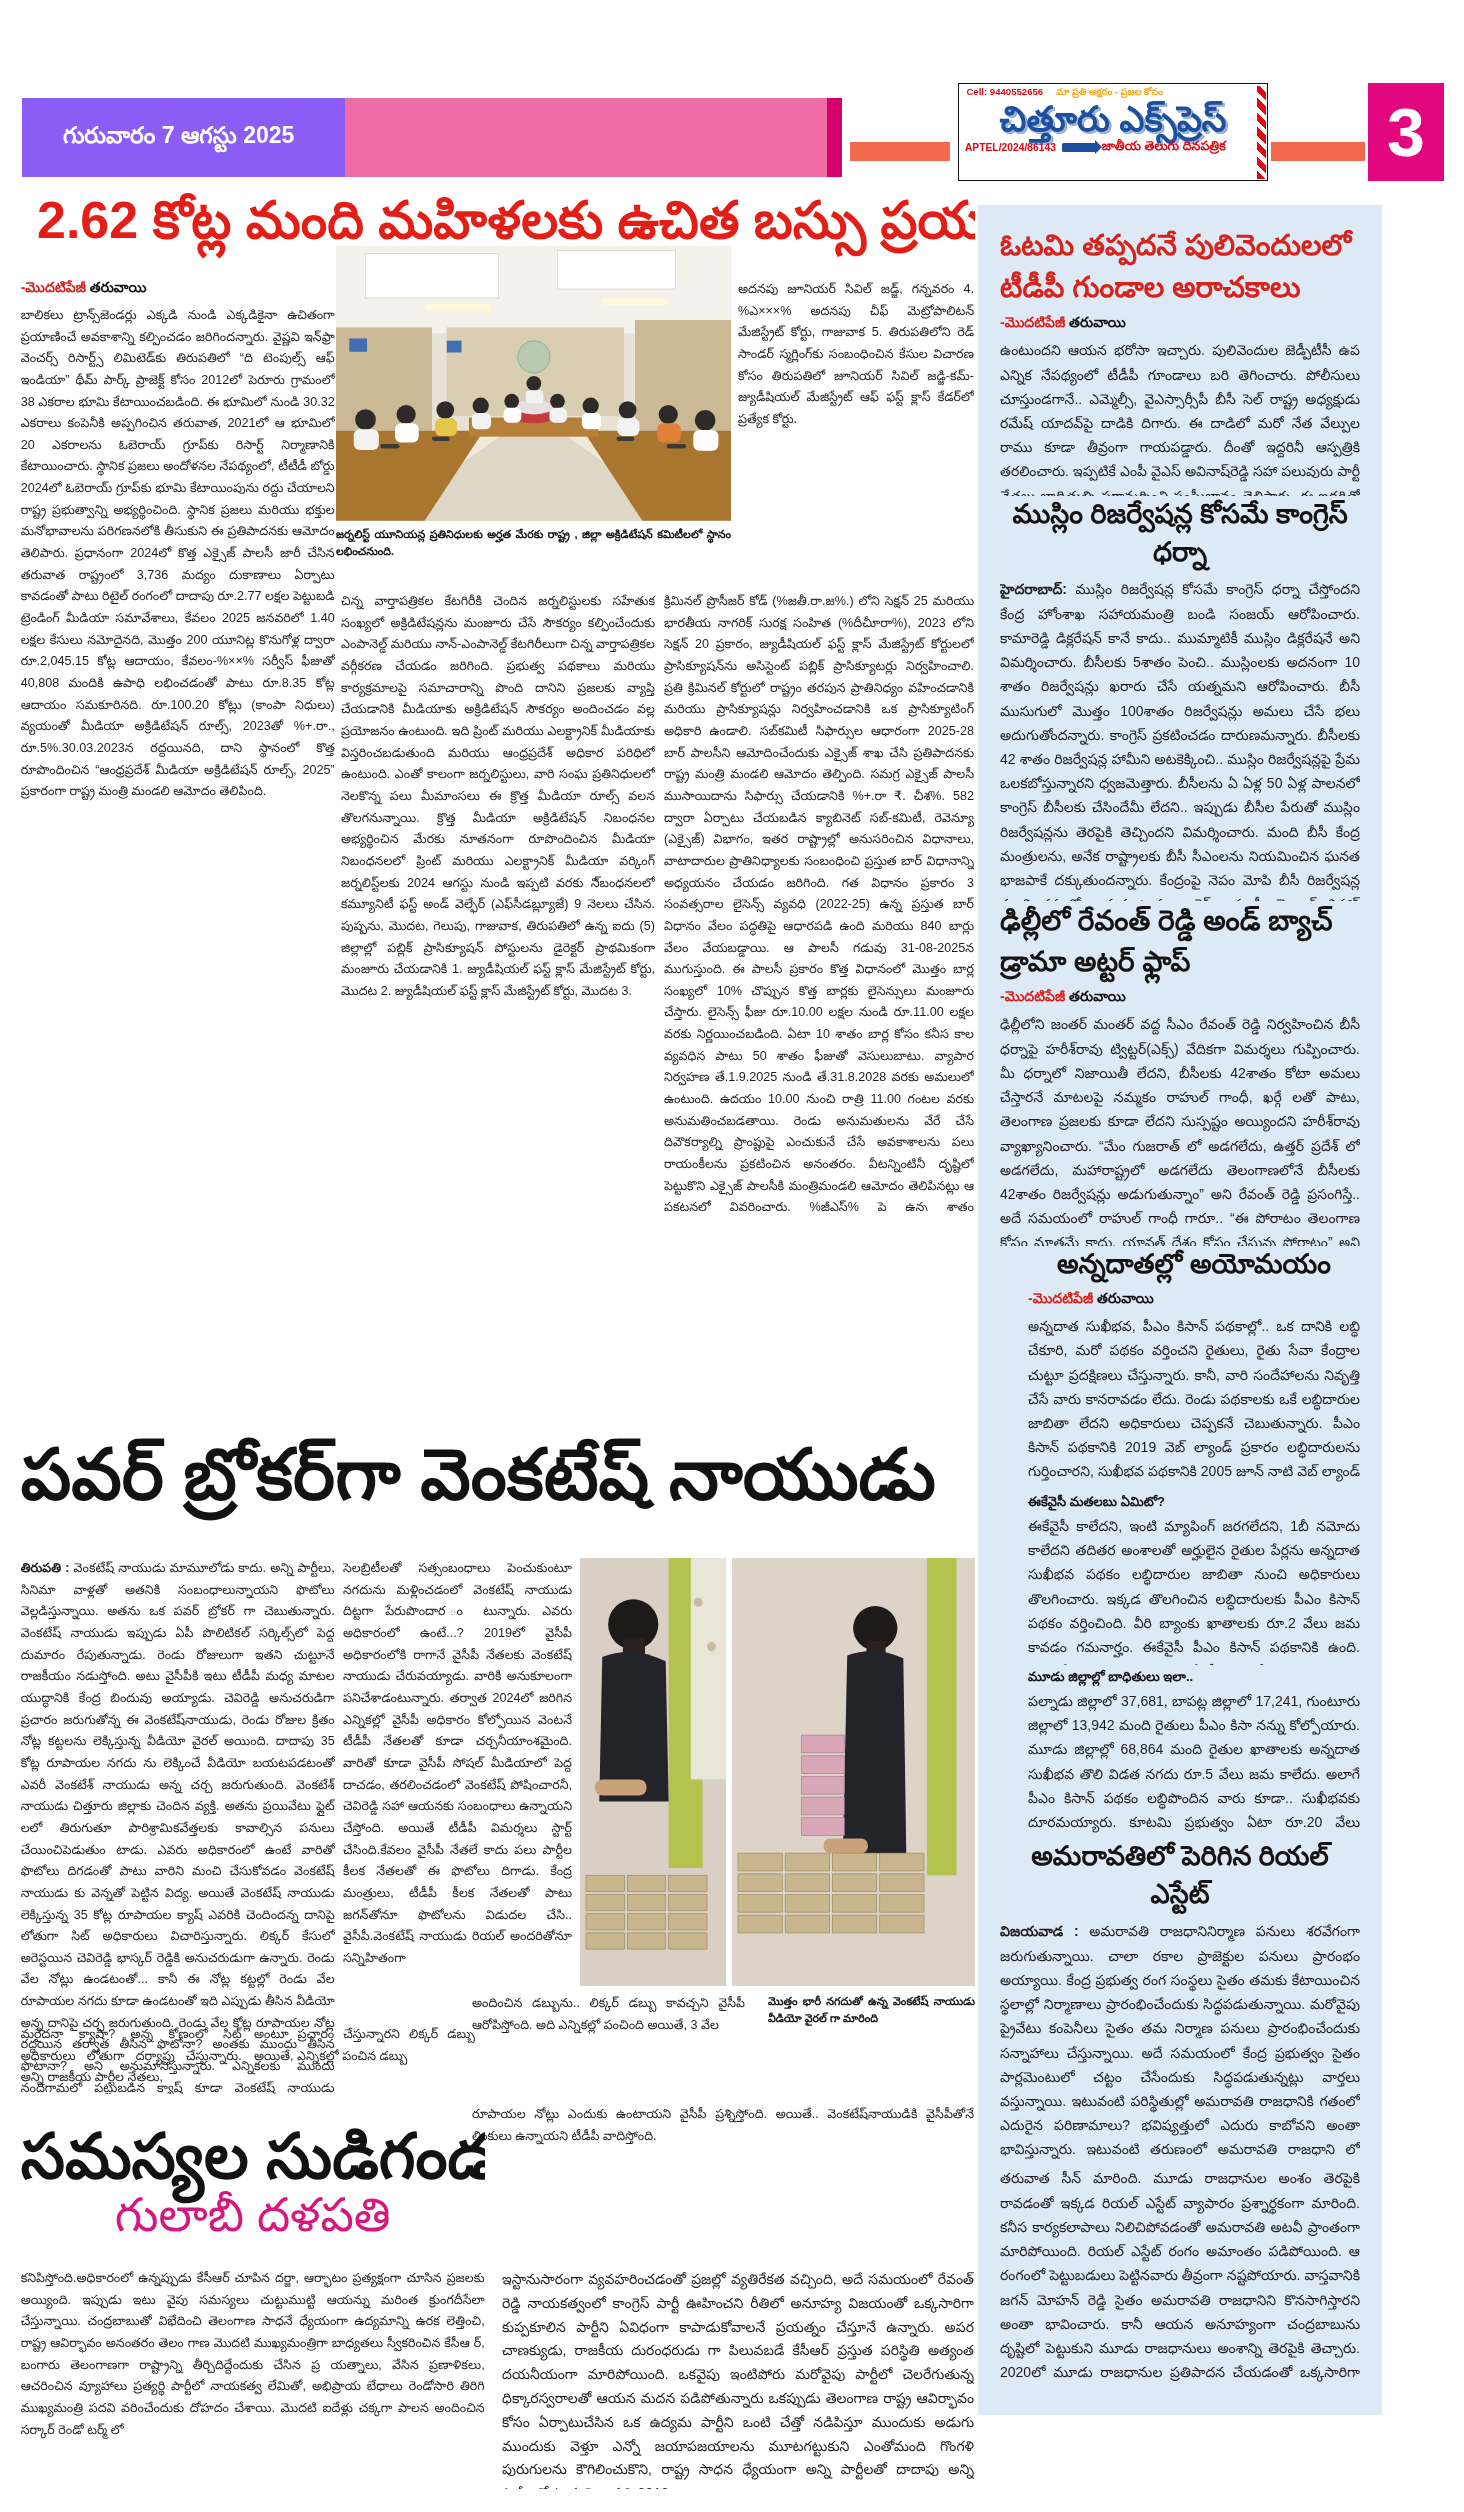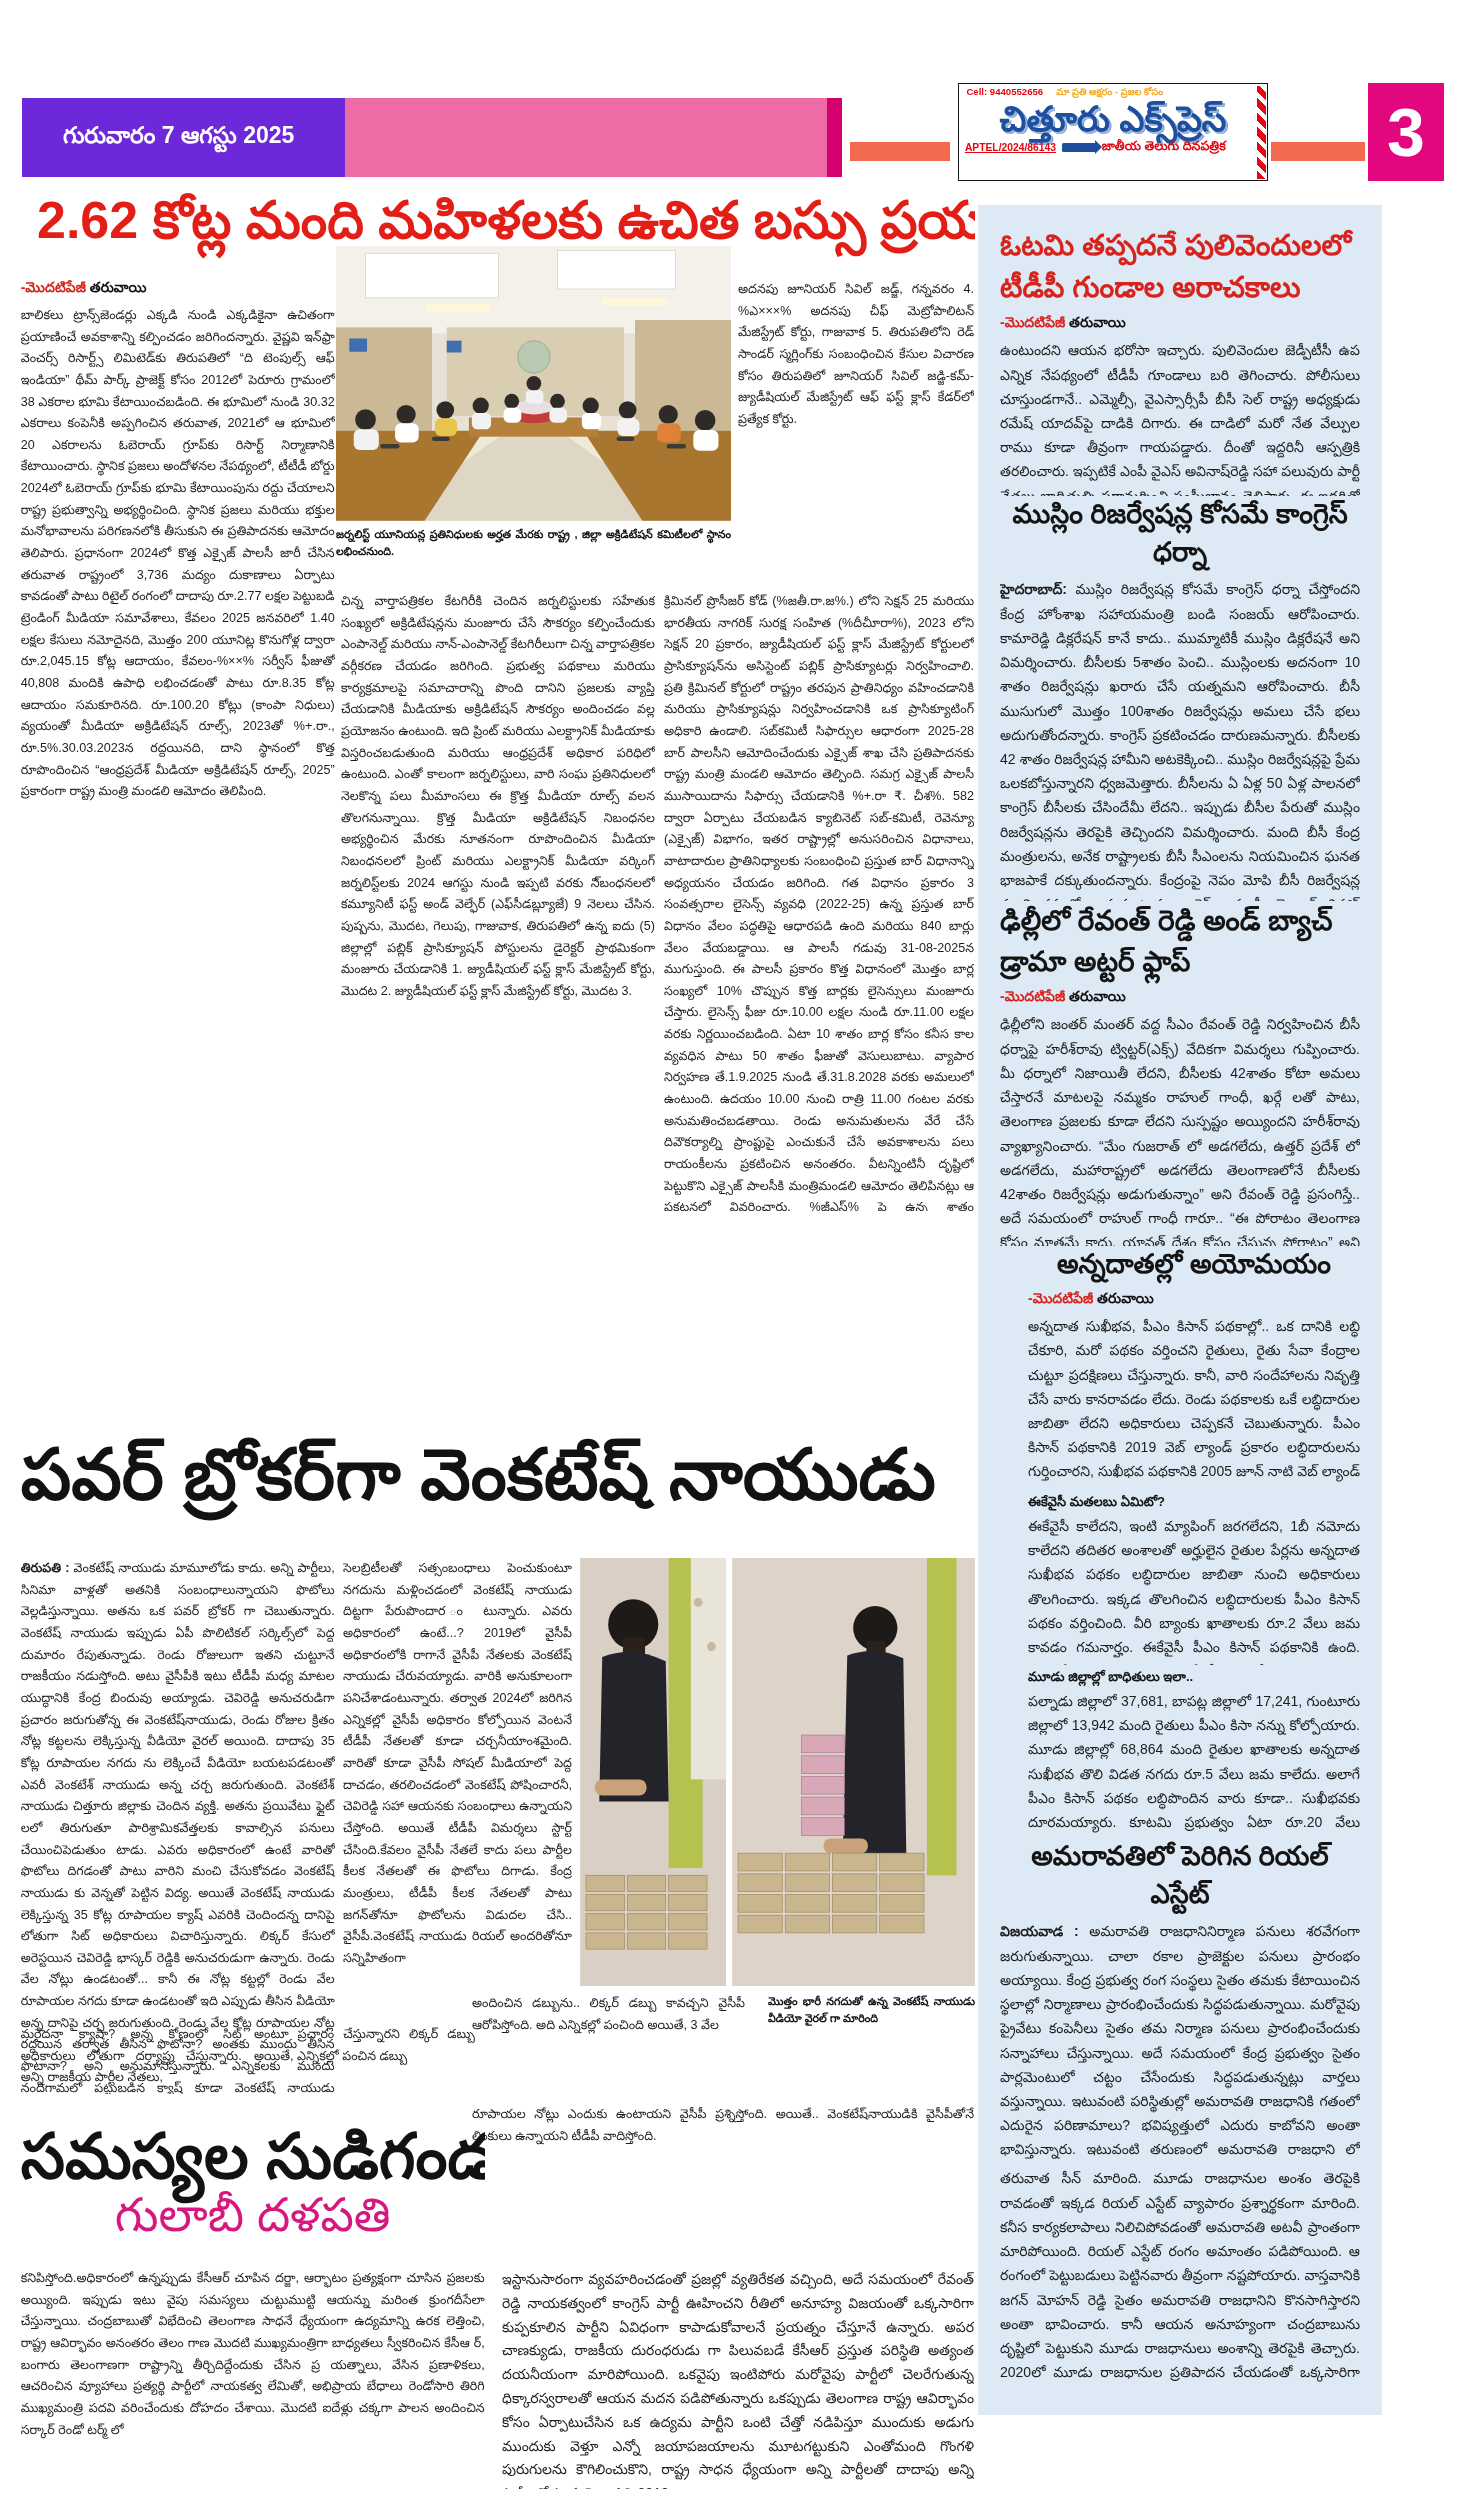--- a/index.html
+++ b/index.html
@@ -8,31 +8,31 @@
   .abs{position:absolute;}
   .bt{font-size:12.6px;line-height:1.72;color:#1d1d1d;text-align:justify;overflow:hidden;}
   .bts{font-size:14px;line-height:1.7;color:#1d1d1d;text-align:justify;overflow:hidden;}
   .byline{font-weight:bold;font-size:14px;color:#111;}
   .byline .red{color:#d8231d;}
   .dateline{font-weight:bold;}
   .hl-red{color:#e21e17;font-weight:bold;}
   .hl-black{color:#121212;font-weight:bold;}
   .hl-pink{color:#d6187e;font-weight:normal;}
   
-  .date-box{background:#6d28d9;color:#fff;font-weight:bold;font-size:23px;display:flex;align-items:center;padding-left:41px;}
+  .date-box{background:#8b5cf6;color:#fff;font-weight:bold;font-size:23px;display:flex;align-items:center;padding-left:41px;}
   .pink-box{background:linear-gradient(to right,#ee6ca6 0 97%,#d4006e 97% 100%);}
   .connector{background:#f2694e;}
   .masthead{background:#fff;border:1.5px solid #151515;box-sizing:border-box;overflow:hidden;}
   .mh-top{font-size:9.6px;font-weight:bold;white-space:nowrap;padding:2.2px 0 0 7.4px;}
   .mh-cell{color:#e30613;}
   .mh-tag-top{color:#f5a81c;padding-left:10.3px;}
   .mh-title{color:#1d4f9e;font-weight:bold;font-size:35px;line-height:1.1;text-align:center;
             text-shadow:1.5px 1.5px 0 #9db8dd, 2.2px 2.2px 0 #6f8fc0;}
   .mh-bottom{display:flex;align-items:center;gap:5.9px;padding:0 0 3px 5.9px;}
-  .mh-reg{color:#e30613;font-weight:bold;font-size:10.3px;text-decoration:underline;}
+  .mh-reg{color:#e30613;font-weight:bold;font-size:10.3px;}
   .mh-arrow{width:34px;height:8.9px;background:#1d4f9e;border-radius:1.5px;position:relative;}
   .mh-arrow:after{content:"";position:absolute;right:-6.6px;top:-3px;border-left:7.4px solid #1d4f9e;border-top:7.4px solid transparent;border-bottom:7.4px solid transparent;}
   .mh-tag-bottom{color:#e30613;font-weight:bold;font-size:12.6px;}
   .mh-stripe{position:absolute;right:1.5px;top:1.5px;bottom:1.5px;width:8.9px;
              background:repeating-linear-gradient(45deg,#e30613 0 5.9px,#fff 5.9px 10.3px);}
   .page-num{background:#e2077e;color:#fff;font-weight:bold;font-size:68px;display:flex;align-items:center;justify-content:center;}
   
   .sidebar{background:#dde9f4;box-sizing:border-box;padding:19px 22px;overflow:hidden;}
   .sb-art{overflow:hidden;}
   .sb-h-red{color:#d8231d;font-weight:bold;font-size:29px;line-height:1.45;}

